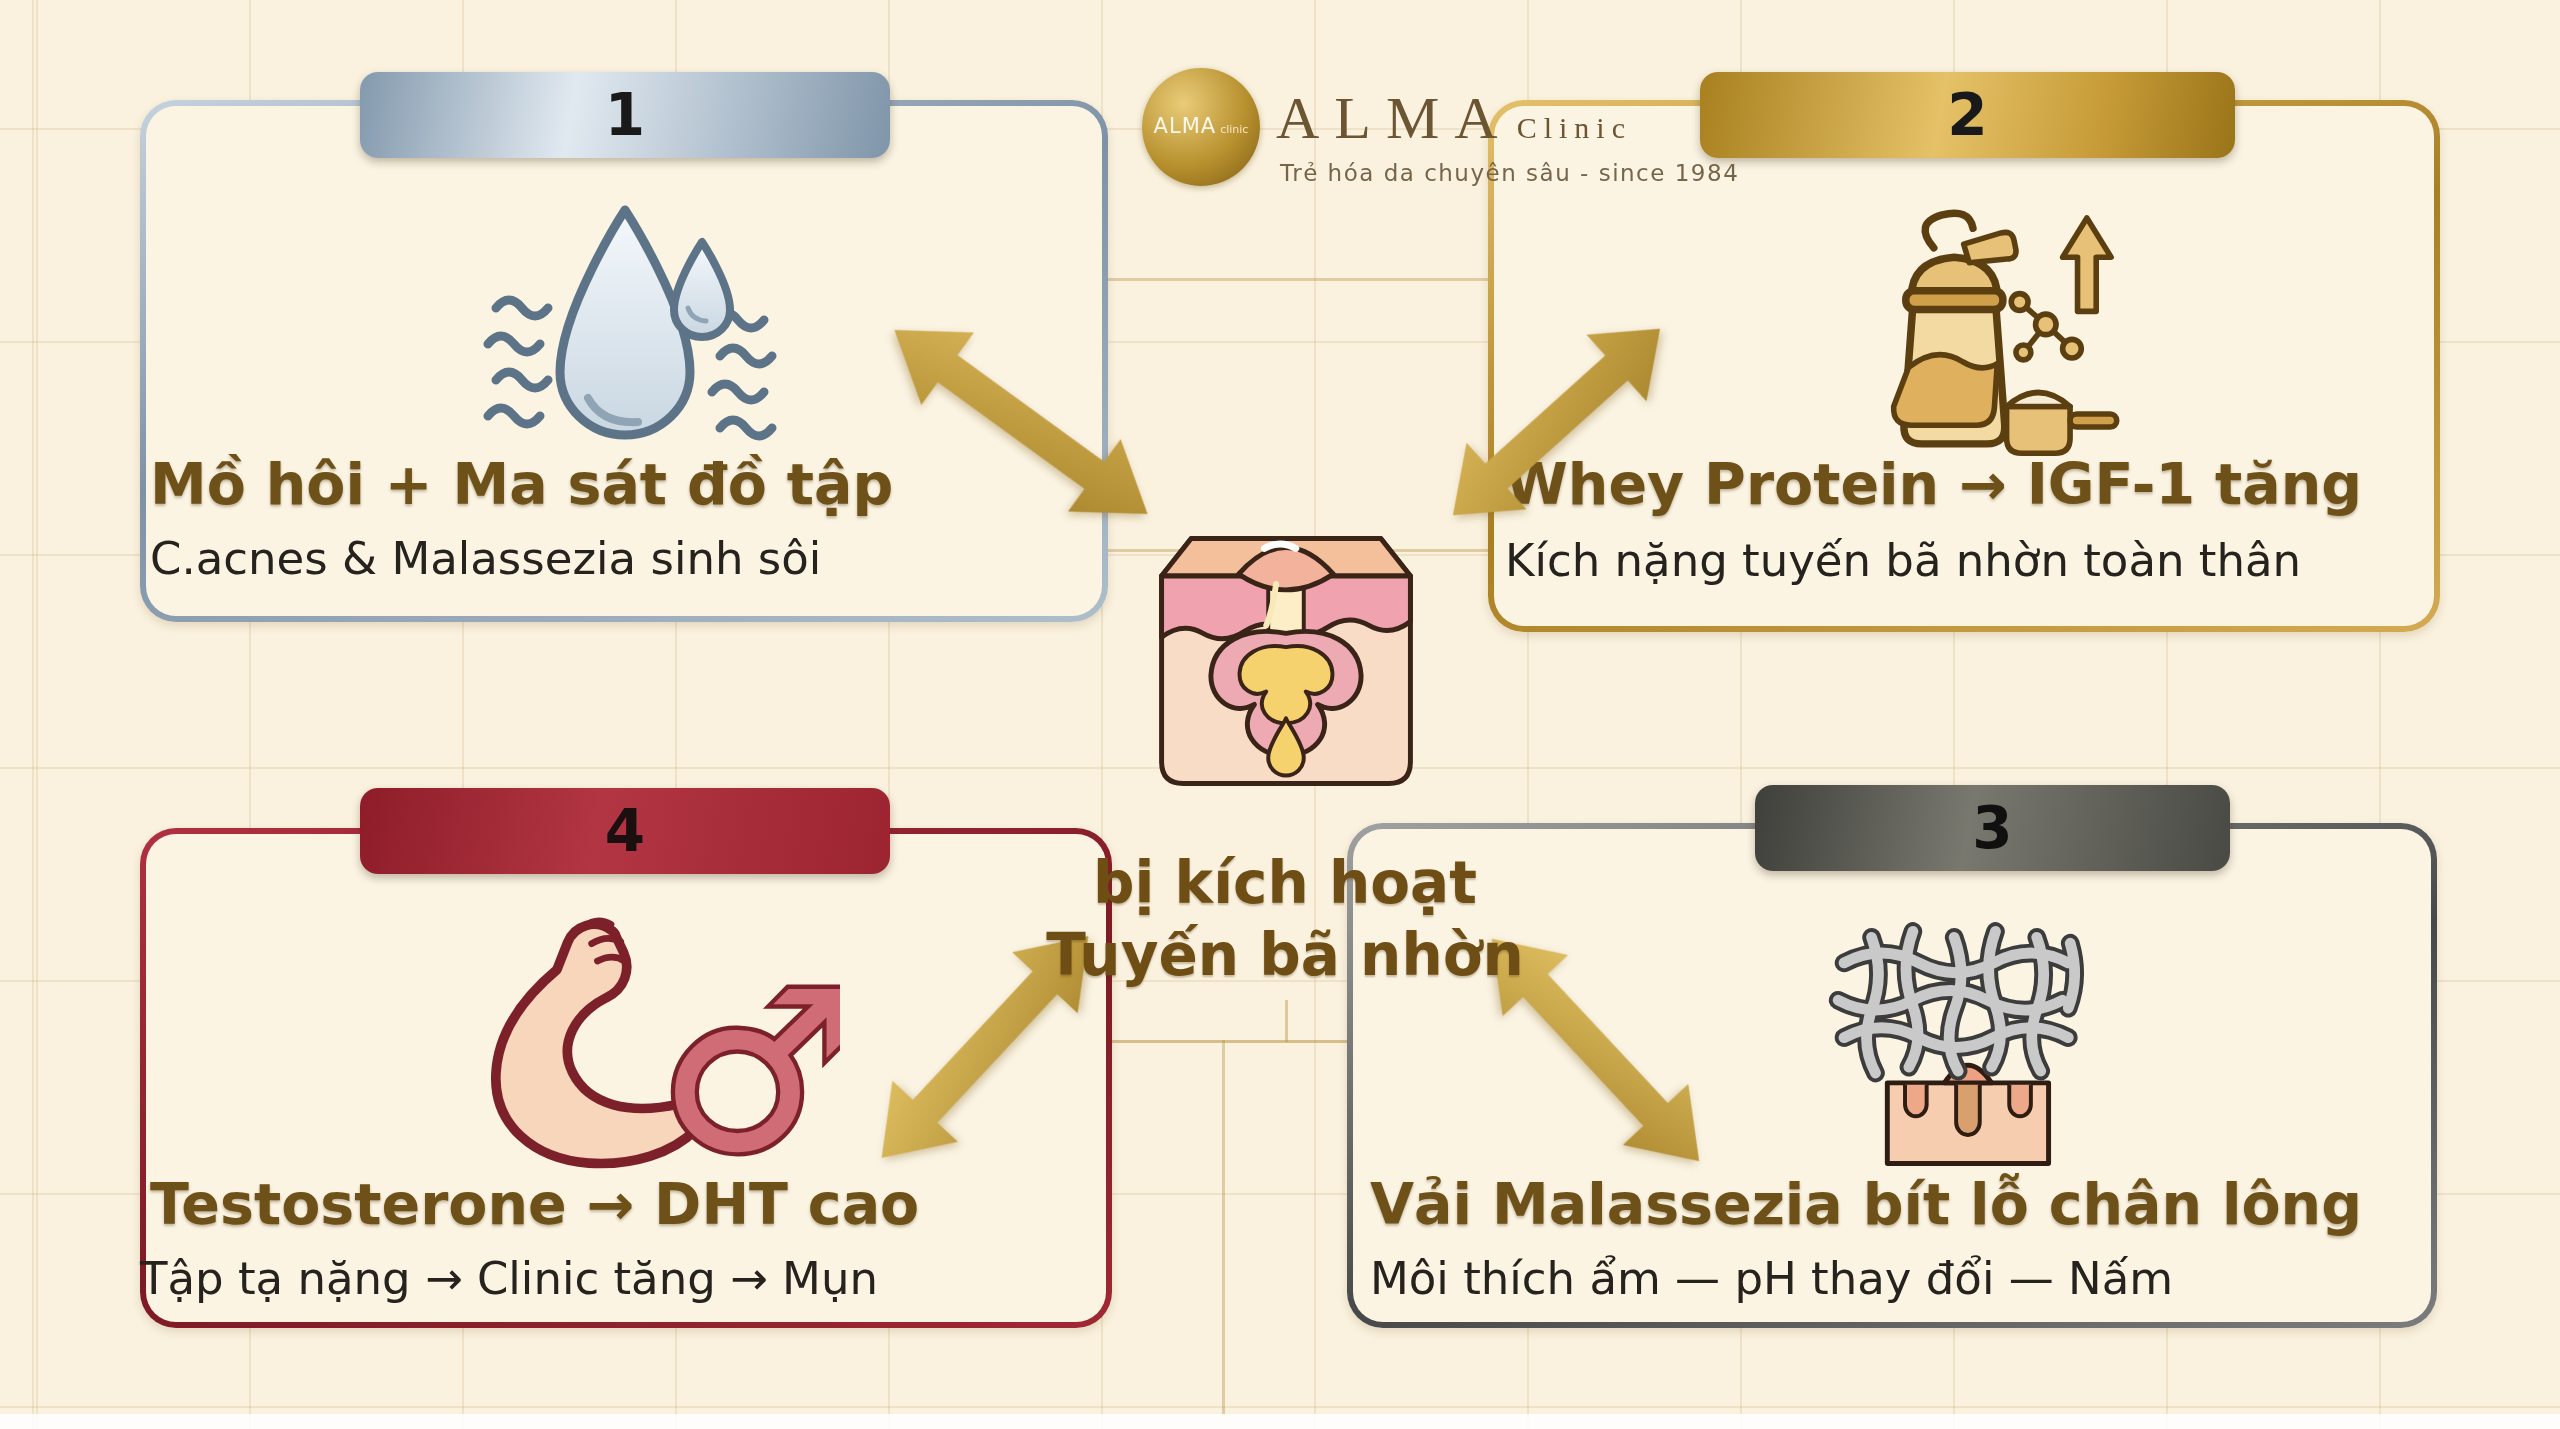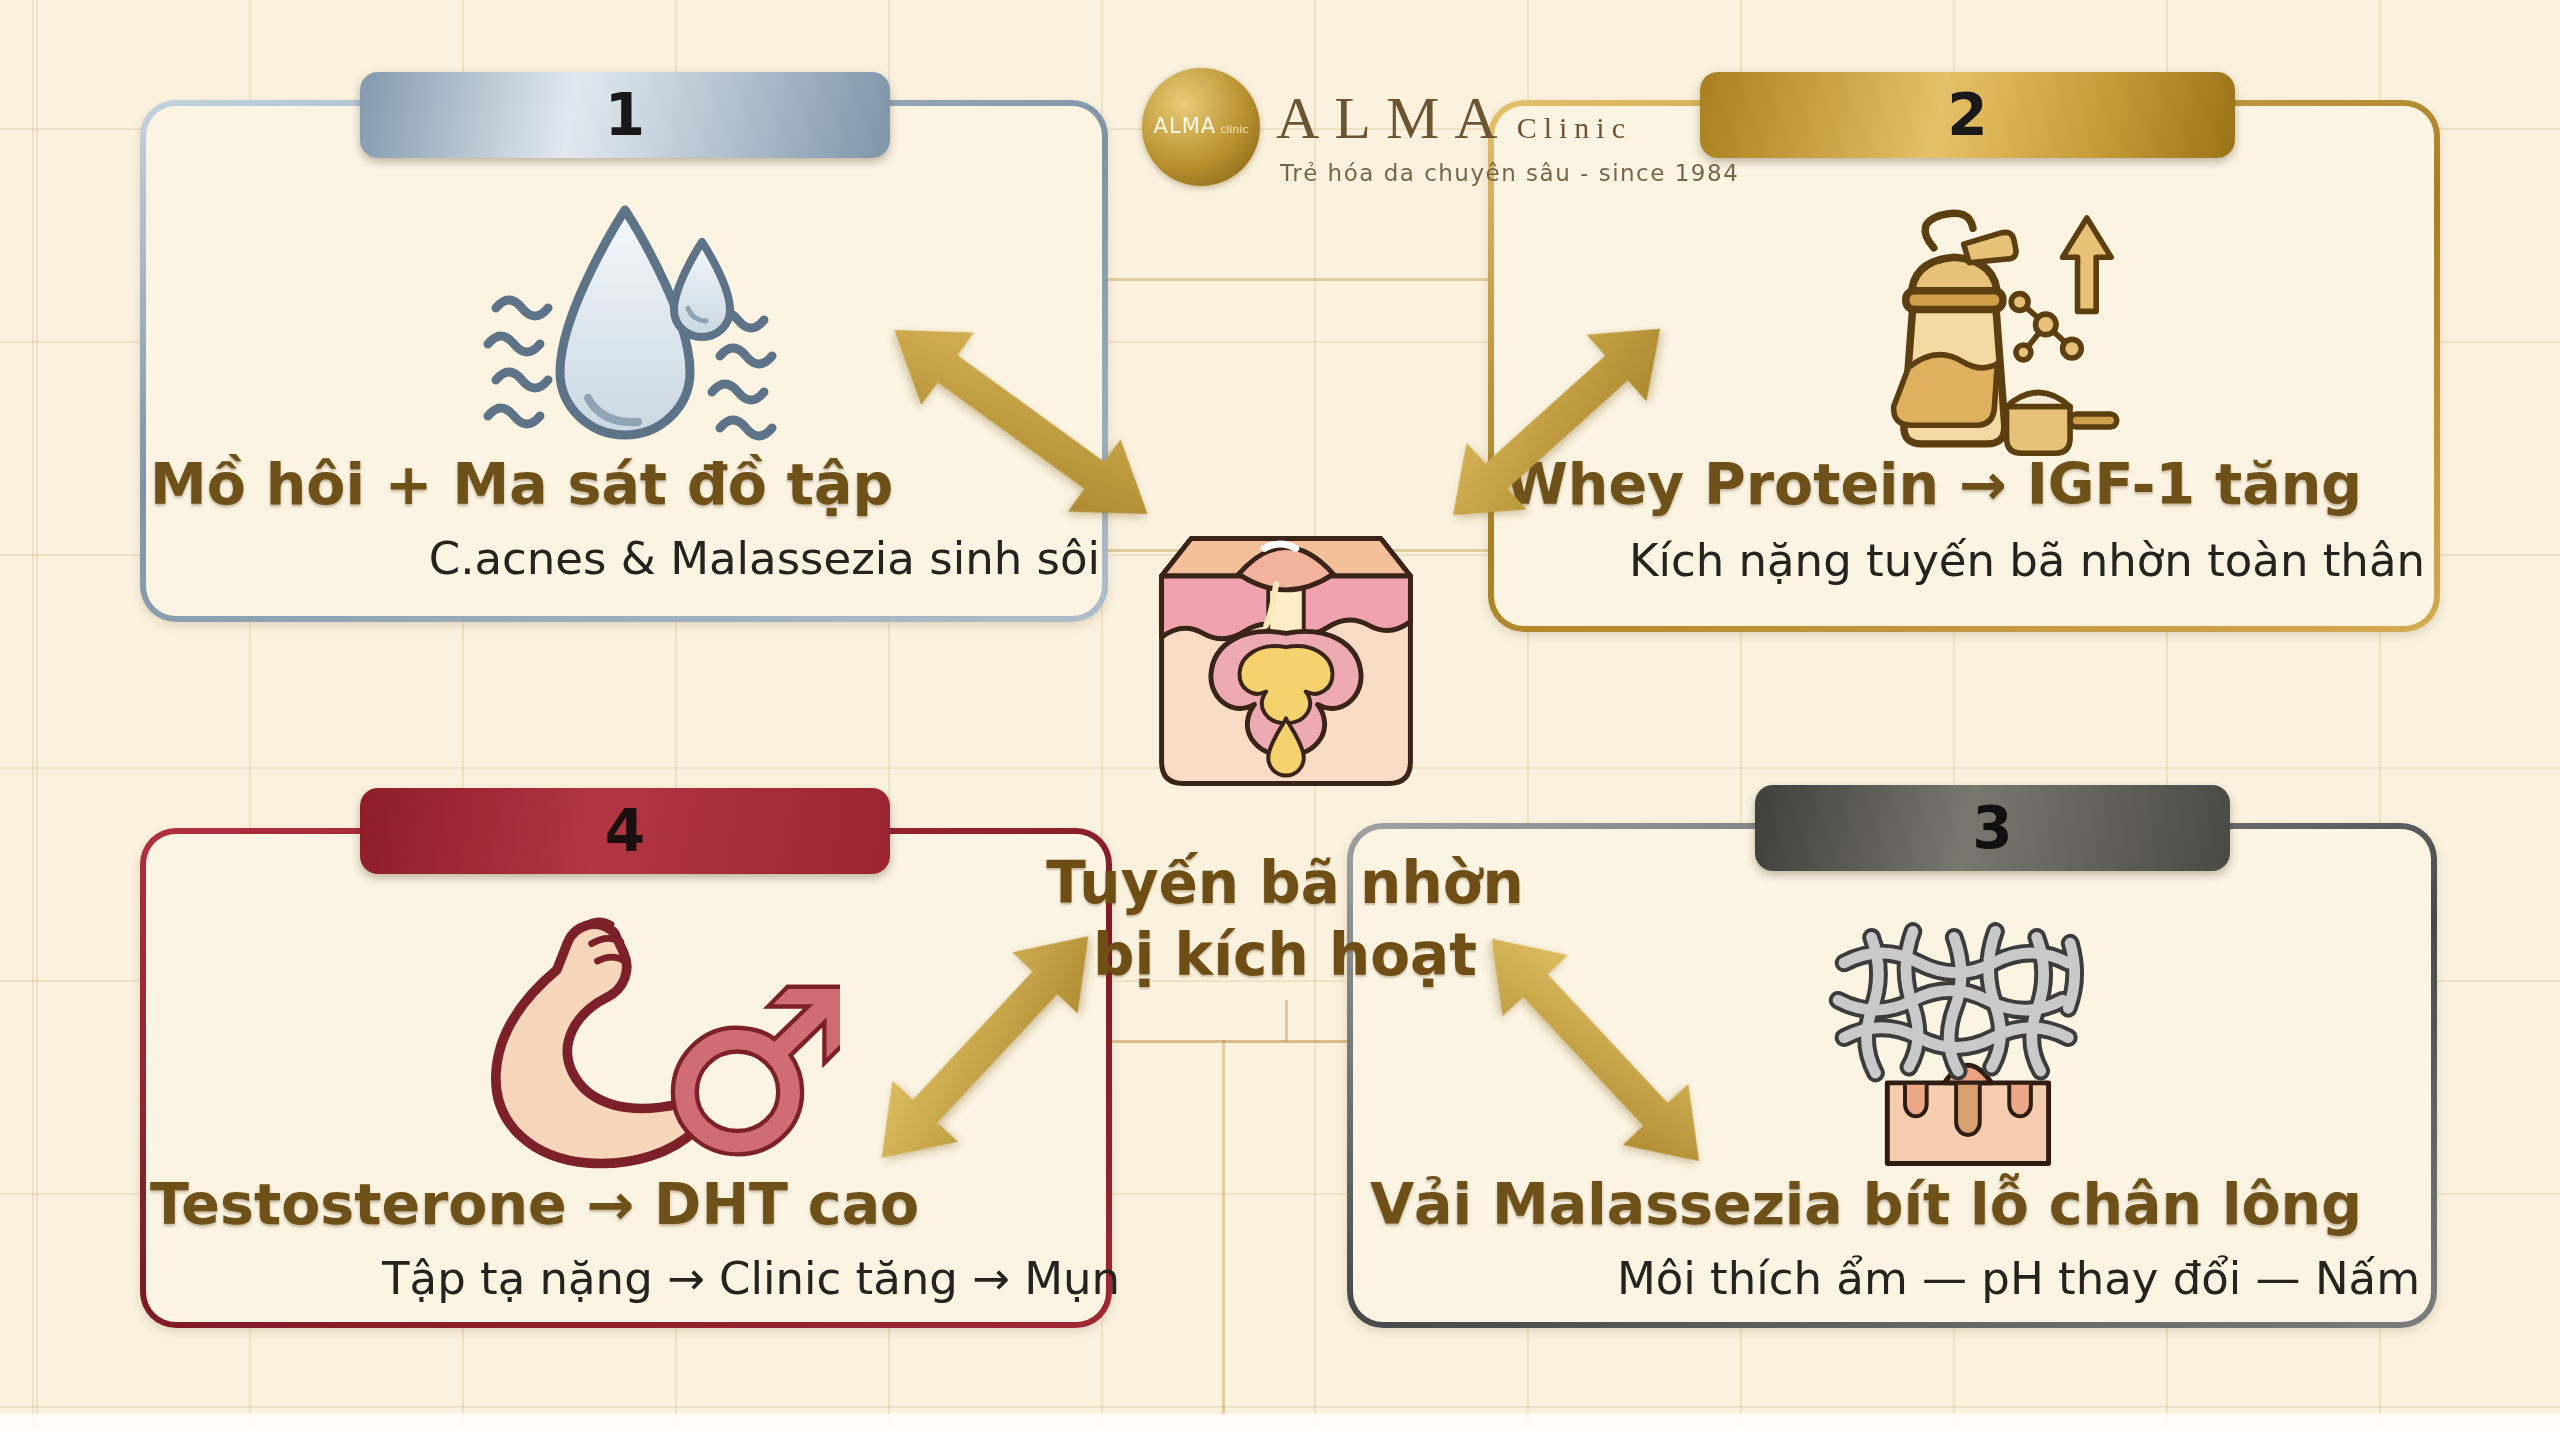--- a/index.html
+++ b/index.html
@@ -33,21 +33,21 @@
   .badge{position:absolute;height:86px;border-radius:18px;display:flex;align-items:center;
          justify-content:center;font-size:58px;font-weight:600;color:#191919;
          box-shadow:0 4px 9px rgba(60,40,10,.30);z-index:6;}
   .b1{left:360px;top:72px;width:530px;background:linear-gradient(100deg,#8399ad,#e1e9f0 40%,#b9c7d4 65%,#7f95a9);}
   .b2{left:1700px;top:72px;width:535px;background:linear-gradient(100deg,#a8801f,#e5c167 45%,#c69b37 75%,#9a7419);}
   .b4{left:360px;top:788px;width:530px;background:linear-gradient(100deg,#8e1d29,#b23543 45%,#9c2430);color:#1c0f10;}
   .b3{left:1755px;top:785px;width:475px;background:linear-gradient(100deg,#3f3f3b,#78786f 45%,#4a4a45);color:#101010;}
 
   .title{position:absolute;margin:0;text-align:left;font-weight:700;font-size:57px;
          color:#6e5118;text-shadow:0 2px 3px rgba(80,55,10,.35);line-height:1.15;z-index:4;}
-  .sub{position:absolute;margin:0;text-align:right;font-size:45px;color:#26231f;line-height:1.2;z-index:4;}
+  .sub{position:absolute;margin:0;text-align:left;font-size:45px;color:#26231f;line-height:1.2;z-index:4;}
   .t1{left:150px;top:452px;width:950px;}  .s1{left:150px;top:532px;width:950px;}
   .t2{left:1505px;top:452px;width:920px;} .s2{left:1505px;top:534px;width:920px;}
   .t4{left:150px;top:1172px;width:950px;} .s4{left:140px;top:1252px;width:980px;}
   .t3{left:1370px;top:1172px;width:1050px;} .s3{left:1370px;top:1252px;width:1050px;}
 
   .icon{position:absolute;z-index:4;}
   .i1{left:460px;top:180px;width:330px;height:290px;}
   .i2{left:1818px;top:190px;width:310px;height:280px;}
   .i3{left:1800px;top:898px;width:330px;height:295px;}
   .i4{left:440px;top:905px;width:400px;height:290px;}
@@ -266,18 +266,18 @@
       <path d="M160,122 c-42,-8 -74,10 -76,42 c-1,26 24,42 44,30 c-18,24 0,52 32,52 c32,0 50,-28 32,-52 c20,12 45,-4 44,-30 c-2,-32 -34,-50 -76,-42 Z" fill="#edaab2"></path>
       <path d="M160,136 c-26,-5 -46,8 -47,26 c-1,16 14,26 27,19 c-11,15 0,32 20,32 c20,0 31,-17 20,-32 c13,7 28,-3 27,-19 c-1,-18 -21,-31 -47,-26 Z" fill="#f6d26f" stroke-width="4"></path>
       <path d="M160,208 c-1,4 -18,26 -18,40 a18,18 0 0 0 36,0 c0,-14 -17,-36 -18,-40 Z" fill="#f6d26f" stroke-width="4"></path>
       <path d="M112,62 q48,-54 96,0 q-24,16 -48,16 q-24,0 -48,-16 Z" fill="#f2b29b"></path>
     </g>
     <path d="M138,36 q16,-9 32,0" stroke="#ffffff" stroke-width="7" fill="none" stroke-linecap="round"></path>
     <path d="M150,72 q-4,28 -10,42" stroke="#f8e9b8" stroke-width="6" fill="none" stroke-linecap="round"></path>
   </svg>
 
   <h1 class="center-title" style="font-size:58px;">
+    <span style="display:block">bị kích hoạt</span>
     <span style="display:block">Tuyến bã nhờn</span>
-    <span style="display:block">bị kích hoạt</span>
   </h1>
 
   <div class="bottom-strip"></div>
 </div>
 
 </body></html>

